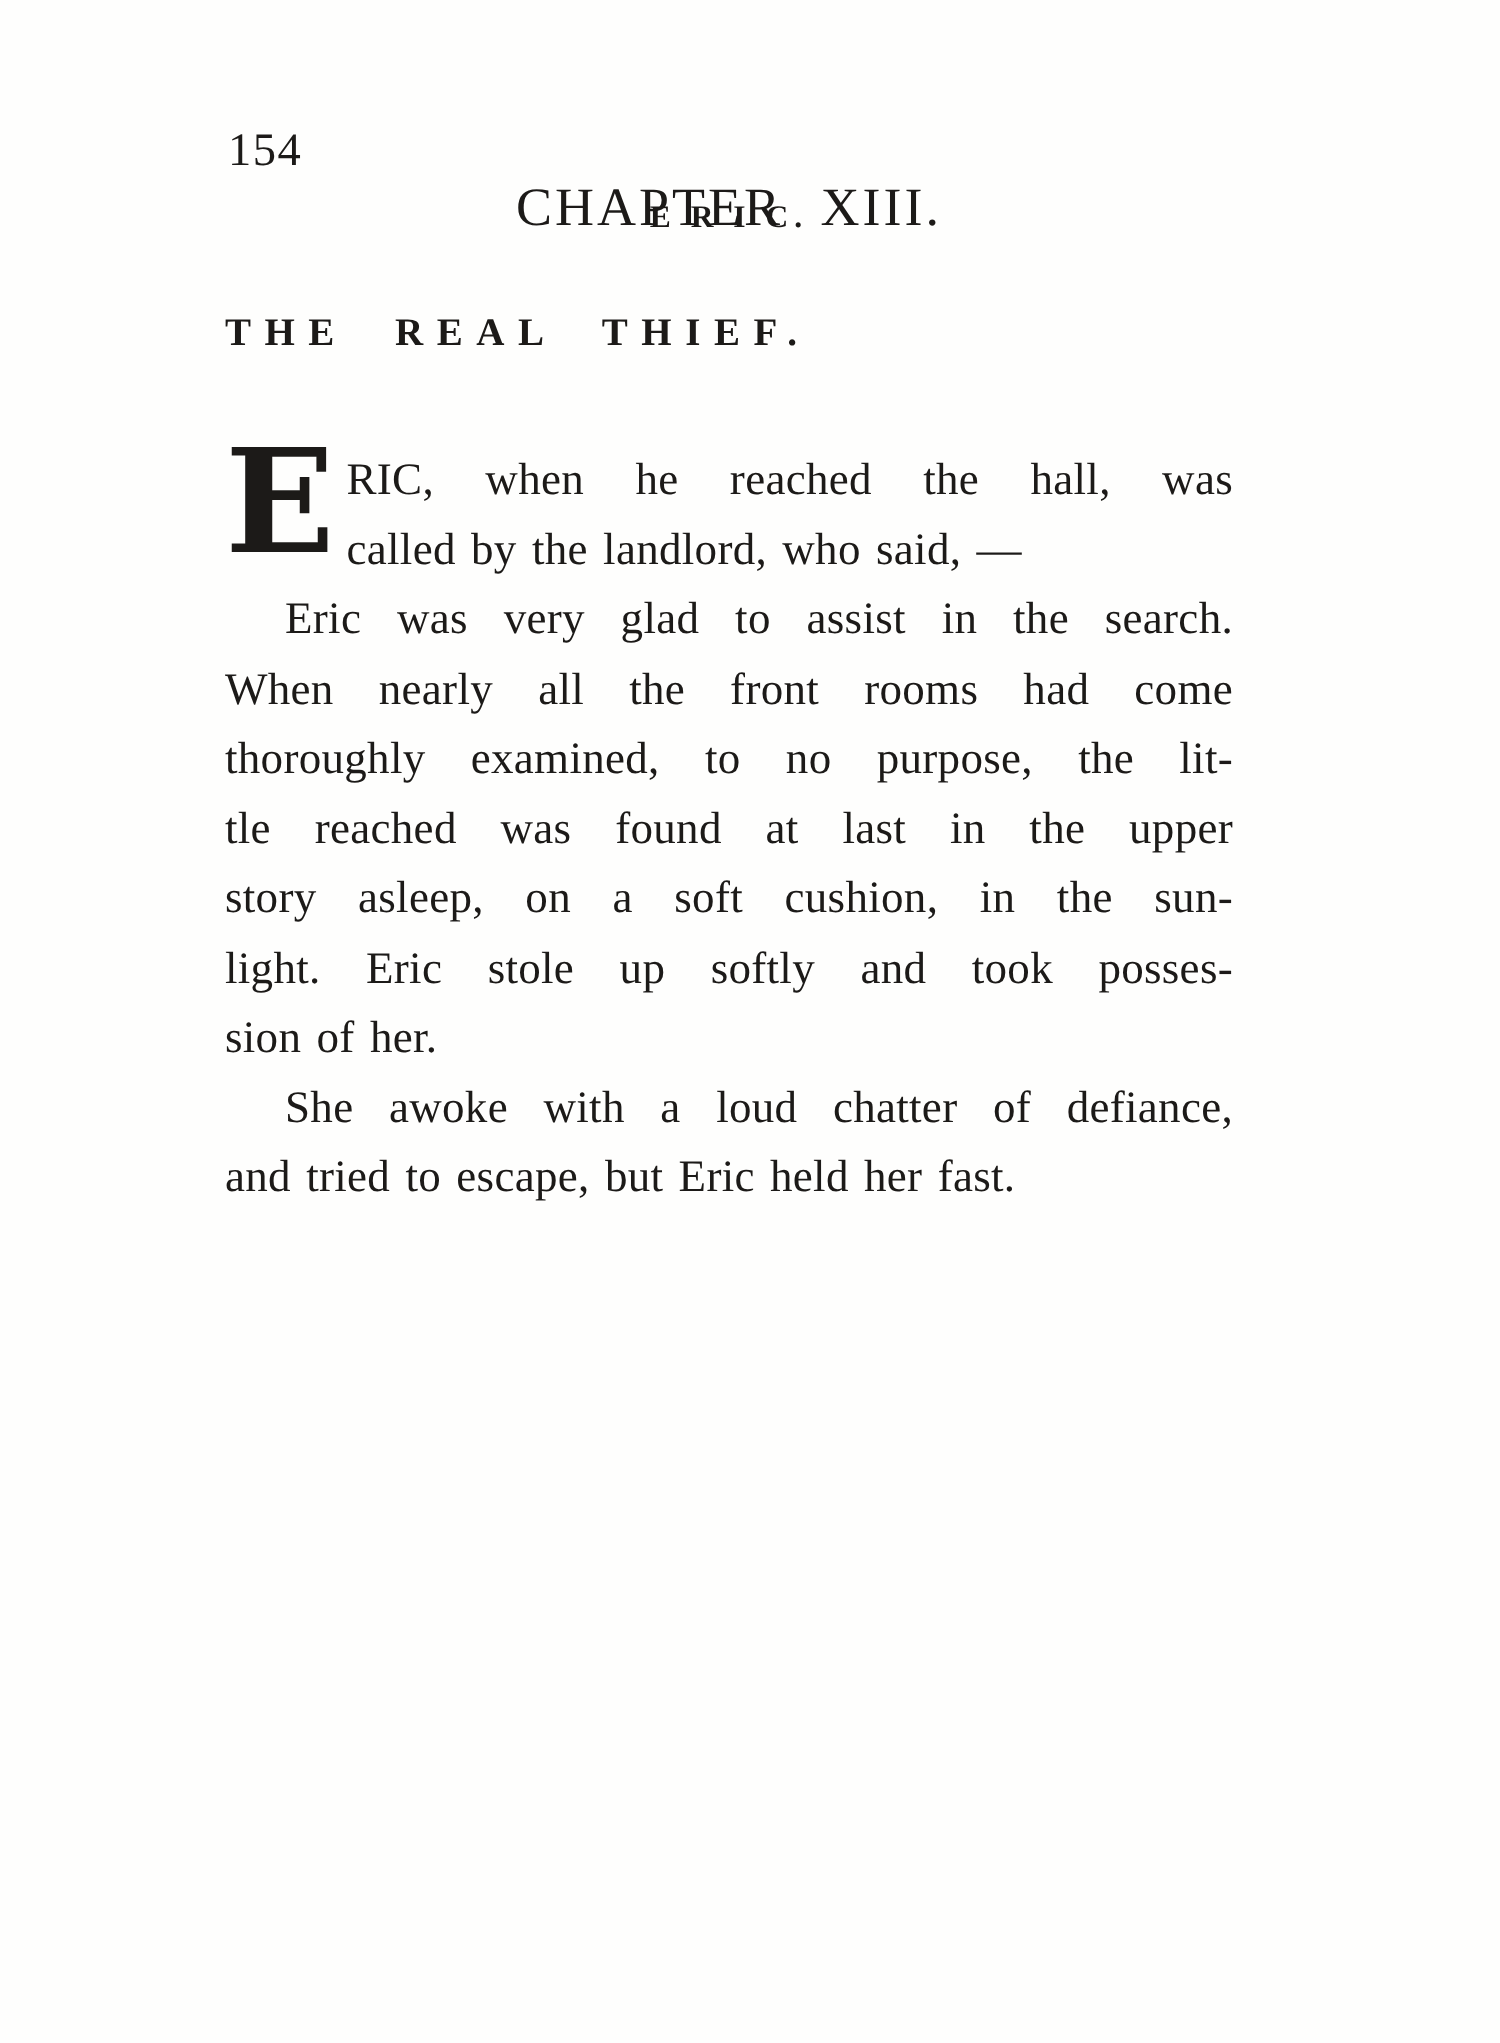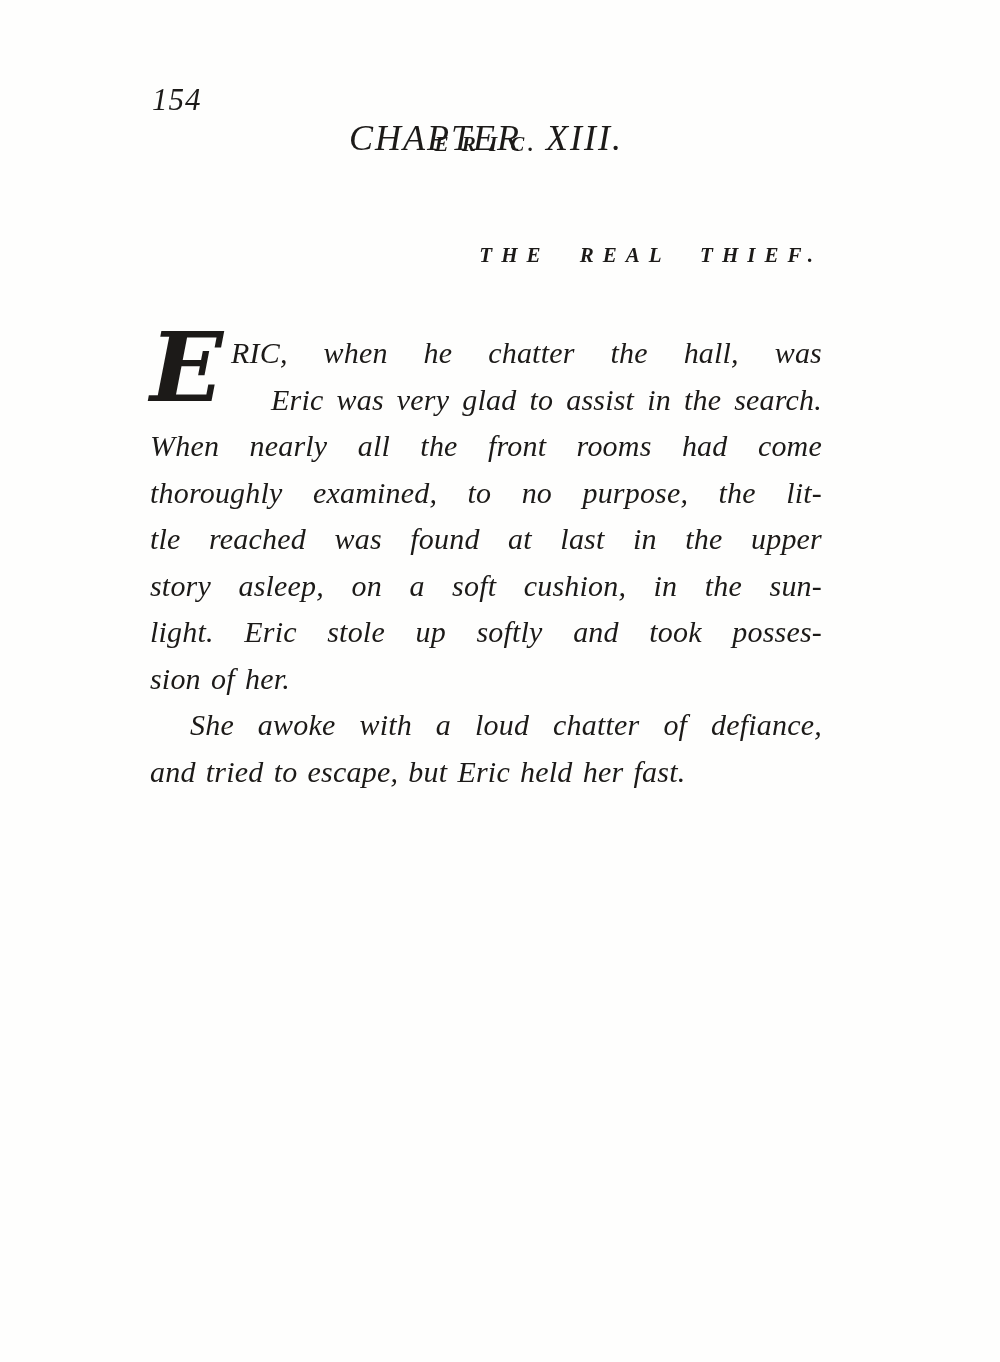--- a/index.html
+++ b/index.html
@@ -4,21 +4,20 @@
 <style>
   html, body { margin: 0; padding: 0; background: #ffffff; }
   .page {
     position: relative;
     width: 1000px;
     height: 1362px;
     background: #fefefd;
     color: #1c1a18;
     font-family: "Liberation Serif", serif;
     overflow: hidden;
-    font-style: italic;
   }
   .content {
     margin-left: 150px;
     width: 672px;
   }
   .header-row {
     position: relative;
     padding-top: 84px;
     height: 34px;
   }
@@ -38,23 +37,23 @@
     margin-top: 44px;
   }
   .chapter-heading {
     text-align: center;
     font-size: 36px;
     letter-spacing: 2px;
     word-spacing: 14px;
     line-height: 40px;
   }
   .chapter-subtitle {
-    margin-top: 84px;
-    text-align: right;
-    font-size: 21px;
+    margin-top: 51px;
+    text-align: left;
+    font-size: 26px;
     font-weight: bold;
     letter-spacing: 9px;
     word-spacing: 16px;
     line-height: 26px;
   }
   .body-text {
     margin-top: 62px;
     font-size: 30px;
     line-height: 46.5px;
     letter-spacing: 0.2px;
@@ -91,21 +90,22 @@
     </div>
 
     <div class="chapter-heading">CHAPTER  XIII.</div>
 
     <div class="chapter-subtitle">THE REAL THIEF.</div>
 
     <div class="body-text">
 
       <div class="paragraph">
         <span class="dropcap">E</span>
-        <div class="line">RIC, when he chatter the hall, was</div>
+        <div class="line">RIC, when he reached the hall, was</div>
+        <div class="line last">called by the landlord, who said, —</div>
       </div>
 
 
       <div class="paragraph">
         <div class="line indent">Eric was very glad to assist in the search.</div>
         <div class="line">When nearly all the front rooms had come</div>
         <div class="line">thoroughly examined, to no purpose, the lit-</div>
         <div class="line">tle reached was found at last in the upper</div>
         <div class="line">story asleep, on a soft cushion, in the sun-</div>
         <div class="line">light.  Eric stole up softly and took posses-</div>

